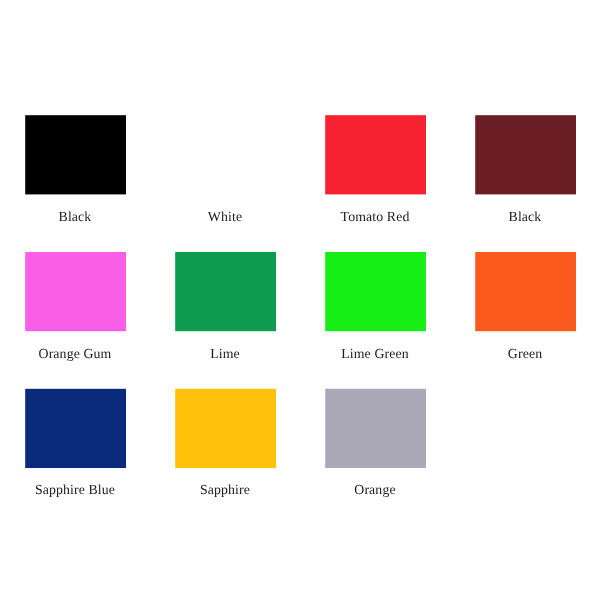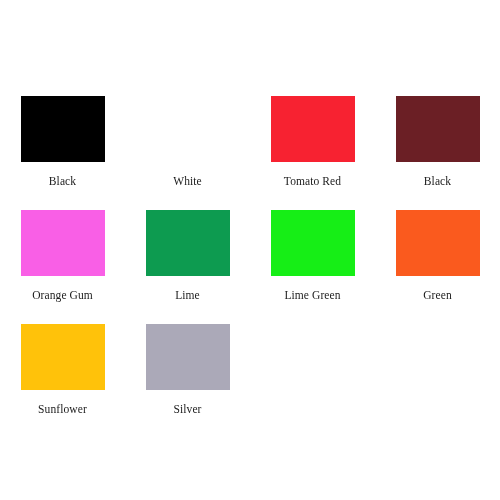--- a/index.html
+++ b/index.html
@@ -93,26 +93,30 @@
     <div class="swatch-cell">
       <span class="swatch-chip" style="background-color: rgb(22, 238, 22);"></span>
       <span class="swatch-label">Lime Green</span>
     </div>
 
     <div class="swatch-cell">
       <span class="swatch-chip" style="background-color: rgb(250, 90, 30);"></span>
       <span class="swatch-label">Green</span>
     </div>
 
+    <div class="swatch-cell">
+      <span class="swatch-chip" style="background-color: rgb(10, 42, 123);"></span>
+      <span class="swatch-label">Sapphire Blue</span>
+    </div>
 
     <div class="swatch-cell">
       <span class="swatch-chip" style="background-color: rgb(255, 194, 10);"></span>
-      <span class="swatch-label">Sunflower</span>
+      <span class="swatch-label">Sapphire</span>
     </div>
 
     <div class="swatch-cell">
       <span class="swatch-chip" style="background-color: rgb(171, 169, 184);"></span>
-      <span class="swatch-label">Silver</span>
+      <span class="swatch-label">Orange</span>
     </div>
 
 
   </div>
 </div>
 
 </body></html>

